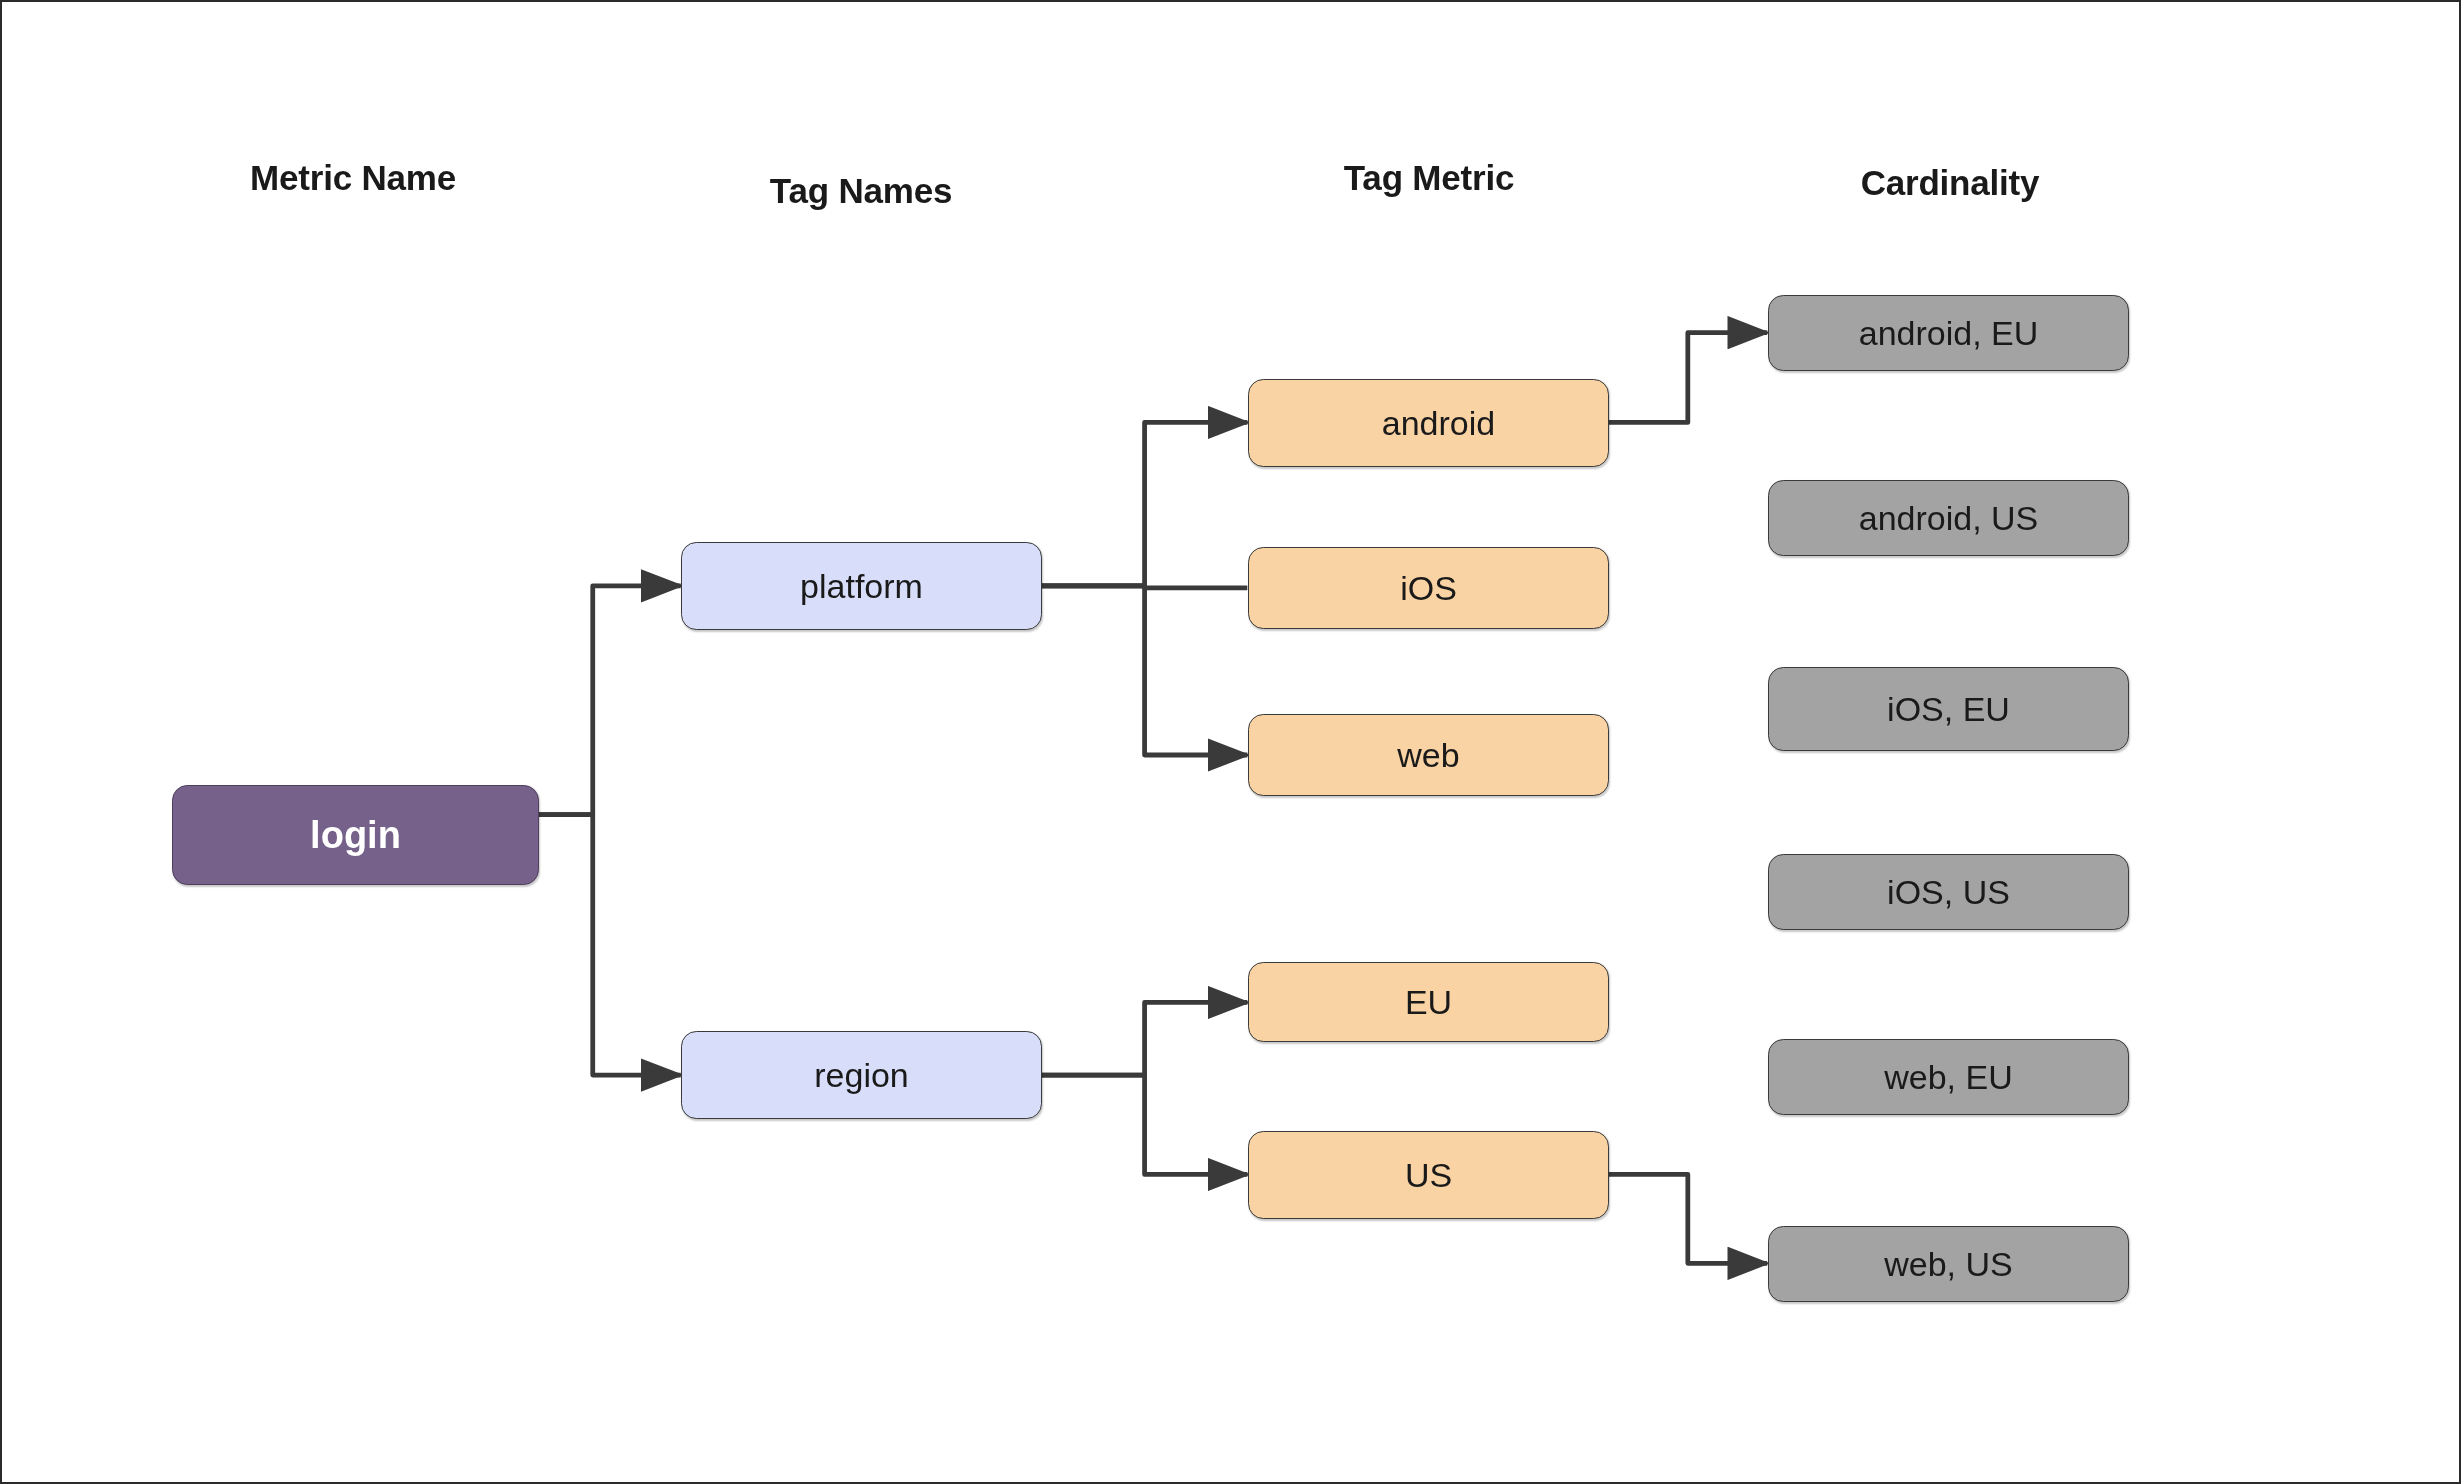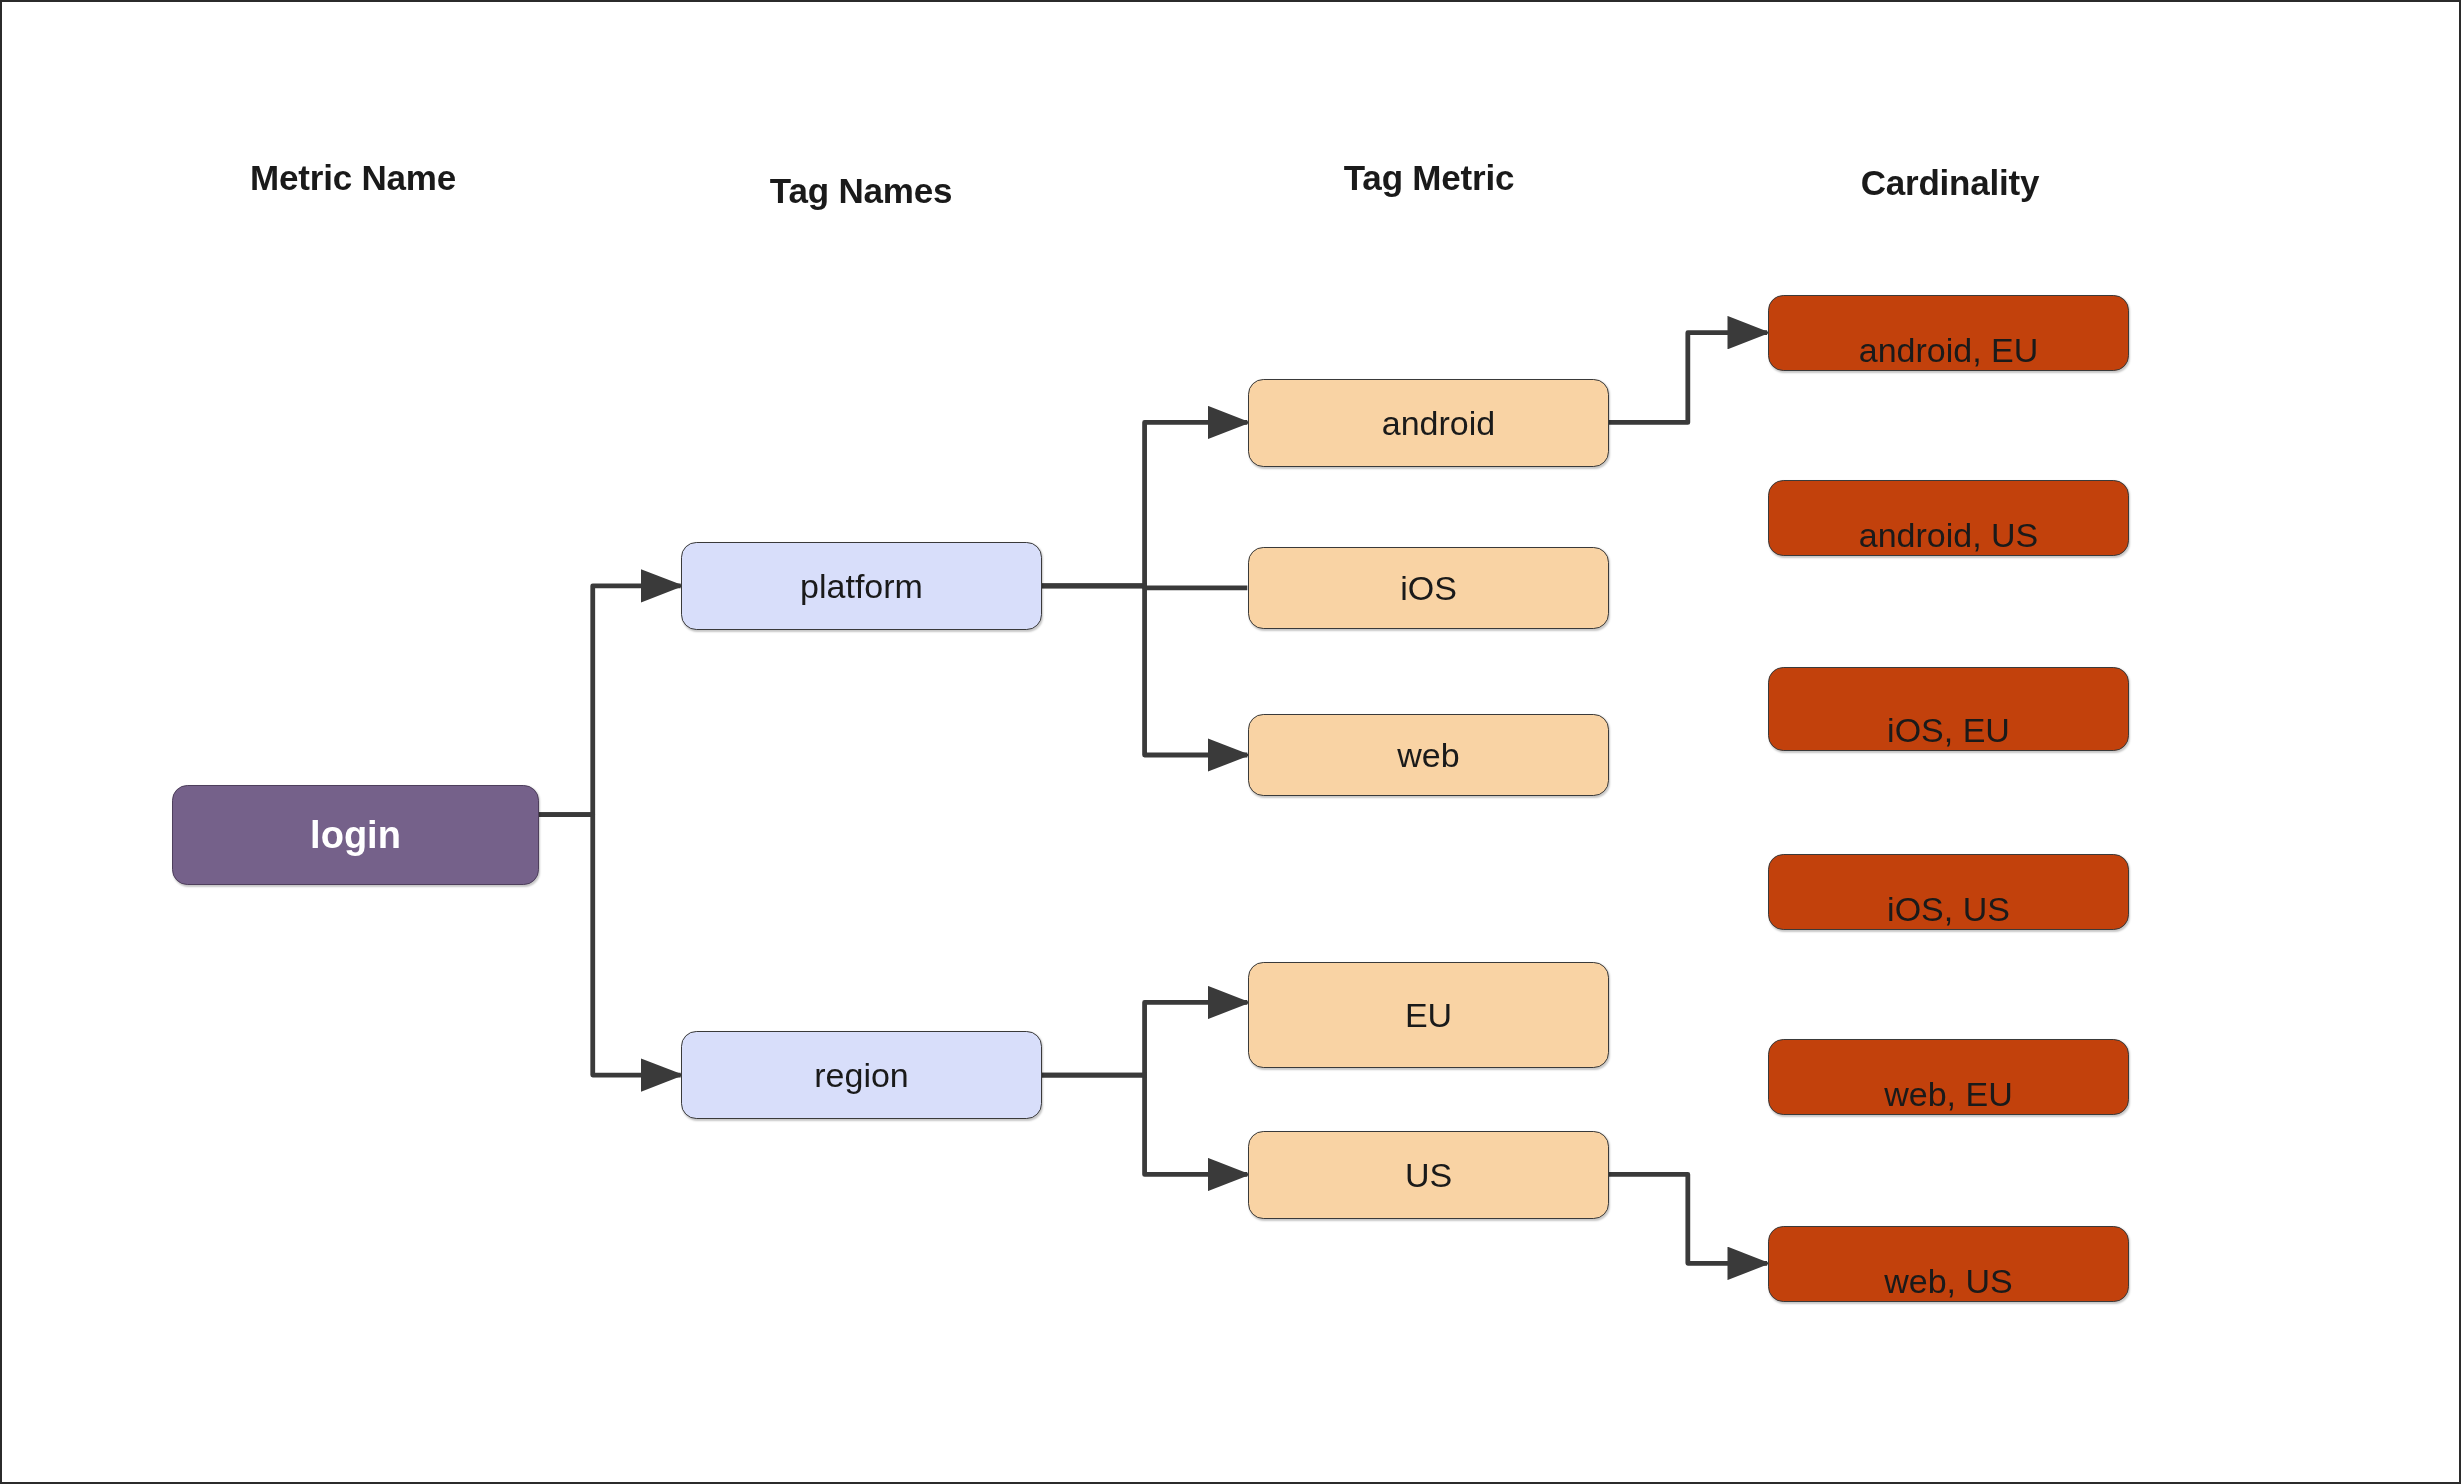--- a/index.html
+++ b/index.html
@@ -51,21 +51,21 @@
   }
   .node.root {
     background: #75618A;
     border-color: #4e3f5c;
     color: #ffffff;
     font-weight: bold;
     font-size: 38px;
   }
   .node.tagname { background: #D8DEFA; }
   .node.tagvalue { background: #F9D3A4; }
-  .node.cardinality { background: #c2410c; align-items: flex-end; }
+  .node.cardinality { background: #a3a3a3; }
 </style>
 </head>
 <body>
 
 <div id="canvas">
   <svg id="edges" viewBox="0 0 2575 1553" xmlns="http://www.w3.org/2000/svg">
     <defs>
       <marker id="arrowhead" markerWidth="9" markerHeight="7" refX="8.3" refY="3.5" orient="auto" markerUnits="strokeWidth">
         <path d="M0,0 L9,3.5 L0,7 z" fill="#3a3a3a"></path>
       </marker>
@@ -101,21 +101,21 @@
       </div>
       <div class="node tagvalue" style="left: 1246px; top: 377px; width: 361px; height: 88px; padding-left: 20px;">
         <span>android</span>
       </div>
       <div class="node tagvalue" style="left: 1246px; top: 545px; width: 361px; height: 82px;">
         <span>iOS</span>
       </div>
       <div class="node tagvalue" style="left: 1246px; top: 712px; width: 361px; height: 82px;">
         <span>web</span>
       </div>
-      <div class="node tagvalue" style="left: 1246px; top: 960px; width: 361px; height: 106px;">
+      <div class="node tagvalue" style="left: 1246px; top: 960px; width: 361px; height: 80px;">
         <span>EU</span>
       </div>
       <div class="node tagvalue" style="left: 1246px; top: 1129px; width: 361px; height: 88px;">
         <span>US</span>
       </div>
       <div class="node cardinality" style="left: 1766px; top: 293px; width: 361px; height: 76px;">
         <span>android, EU</span>
       </div>
       <div class="node cardinality" style="left: 1766px; top: 478px; width: 361px; height: 76px;">
         <span>android, US</span>

